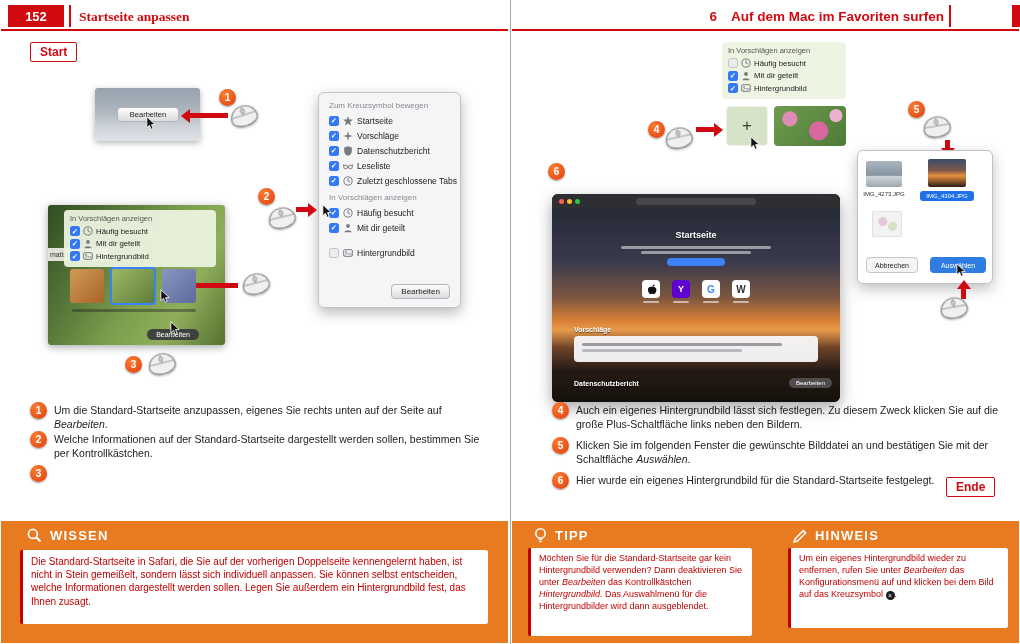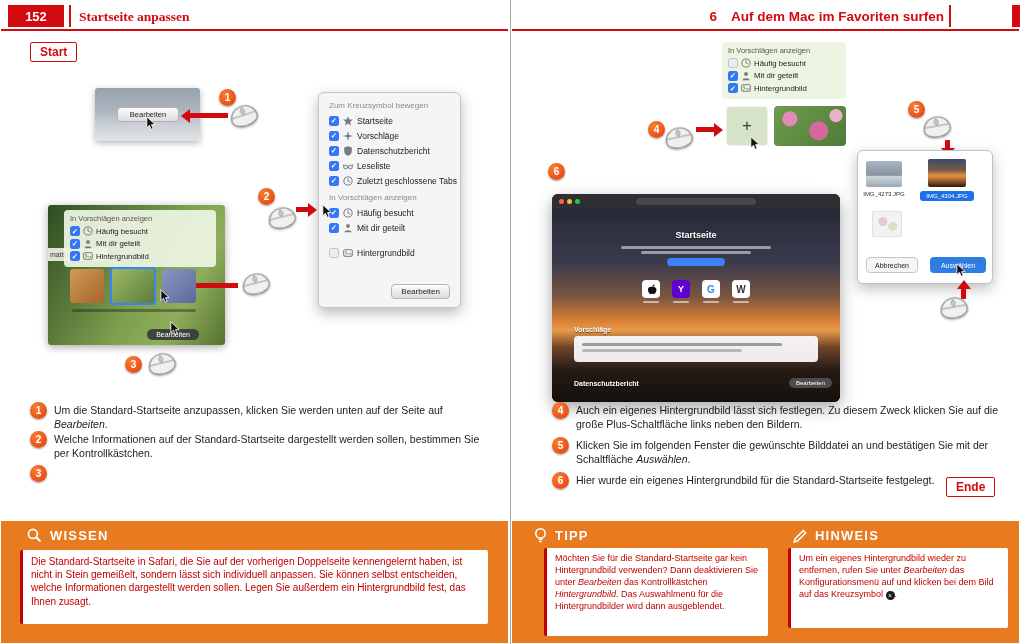--- a/index.html
+++ b/index.html
@@ -306,21 +306,21 @@
       <use href="#i-mouse"></use>
     </svg>
   <div class="arr h arr-l" style="left:172px;top:283px;width:66px;"></div>
   <div class="num" style="left:125px;top:356px;">3</div>
   <svg class="mouse" style="left:146px;top:352px;transform:rotate(-14deg);">
       <use href="#i-mouse"></use>
     </svg>
 
   <div class="num" style="left:30px;top:402px;">1</div>
   <div class="steptext" style="left:54px;top:403px;width:442px;">
-    <span>Um die Standard-Startseite anzupassen, klicken Sie werden unten auf der Seite auf </span><span class="it">Bearbeiten</span><span>.</span>
+    <span>Um die Standard-Startseite anzupassen, eigenes Sie rechts unten auf der Seite auf </span><span class="it">Bearbeiten</span><span>.</span>
   </div>
   <div class="num" style="left:30px;top:431px;">2</div>
   <div class="steptext" style="left:54px;top:432px;width:442px;">
     <span>Welche Informationen auf der Standard-Startseite dargestellt werden sollen, bestimmen Sie per Kontrollkästchen.</span><span class="it"></span><span></span>
   </div>
   <div class="num" style="left:30px;top:465px;">3</div>
 
   <div class="noteband" style="left:1px;top:521px;width:508px;height:122px;"></div>
   <svg class="noteicon" style="left:26px;top:527px;">
       <use href="#i-magnifier"></use>
@@ -467,21 +467,21 @@
   <div class="steptext" style="left:576px;top:473px;width:360px;">
     <span>Hier wurde ein eigenes Hintergrundbild für die Standard-Startseite festgelegt.</span><span class="it"></span><span></span>
   </div>
   <div class="tagbox" style="left:946px;top:477px;">Ende</div>
 
   <div class="noteband" style="left:512px;top:521px;width:507px;height:122px;"></div>
   <svg class="noteicon" style="left:532px;top:527px;">
       <use href="#i-bulb"></use>
     </svg>
   <div class="notetitle" style="left:555px;top:528px;">TIPP</div>
-  <div class="notebox" style="left:528px;top:548px;width:224px;height:88px;font-size:9px;margin-left:16px;">
+  <div class="notebox" style="left:528px;top:548px;width:224px;height:88px;font-size:9px;">
     <span>Möchten Sie für die Standard-Startseite gar kein Hintergrundbild verwenden? Dann deaktivieren Sie unter </span><span class="it">Bearbeiten</span><span> das Kontrollkästchen </span><span class="it">Hintergrundbild</span><span>. Das Auswahlmenü für die Hintergrundbilder wird dann ausgeblendet.</span>
   </div>
   <svg class="noteicon" style="left:792px;top:527px;">
       <use href="#i-pencil"></use>
     </svg>
   <div class="notetitle" style="left:815px;top:528px;">HINWEIS</div>
   <div class="notebox" style="left:788px;top:548px;width:220px;height:80px;font-size:9px;">
     <span>Um ein eigenes Hintergrundbild wieder zu entfernen, rufen Sie unter </span><span class="it">Bearbeiten</span><span> das Konfigurationsmenü auf und klicken bei dem Bild auf das Kreuzsymbol </span><span class="cross">
         <span>×</span>
       </span><span>.</span>

